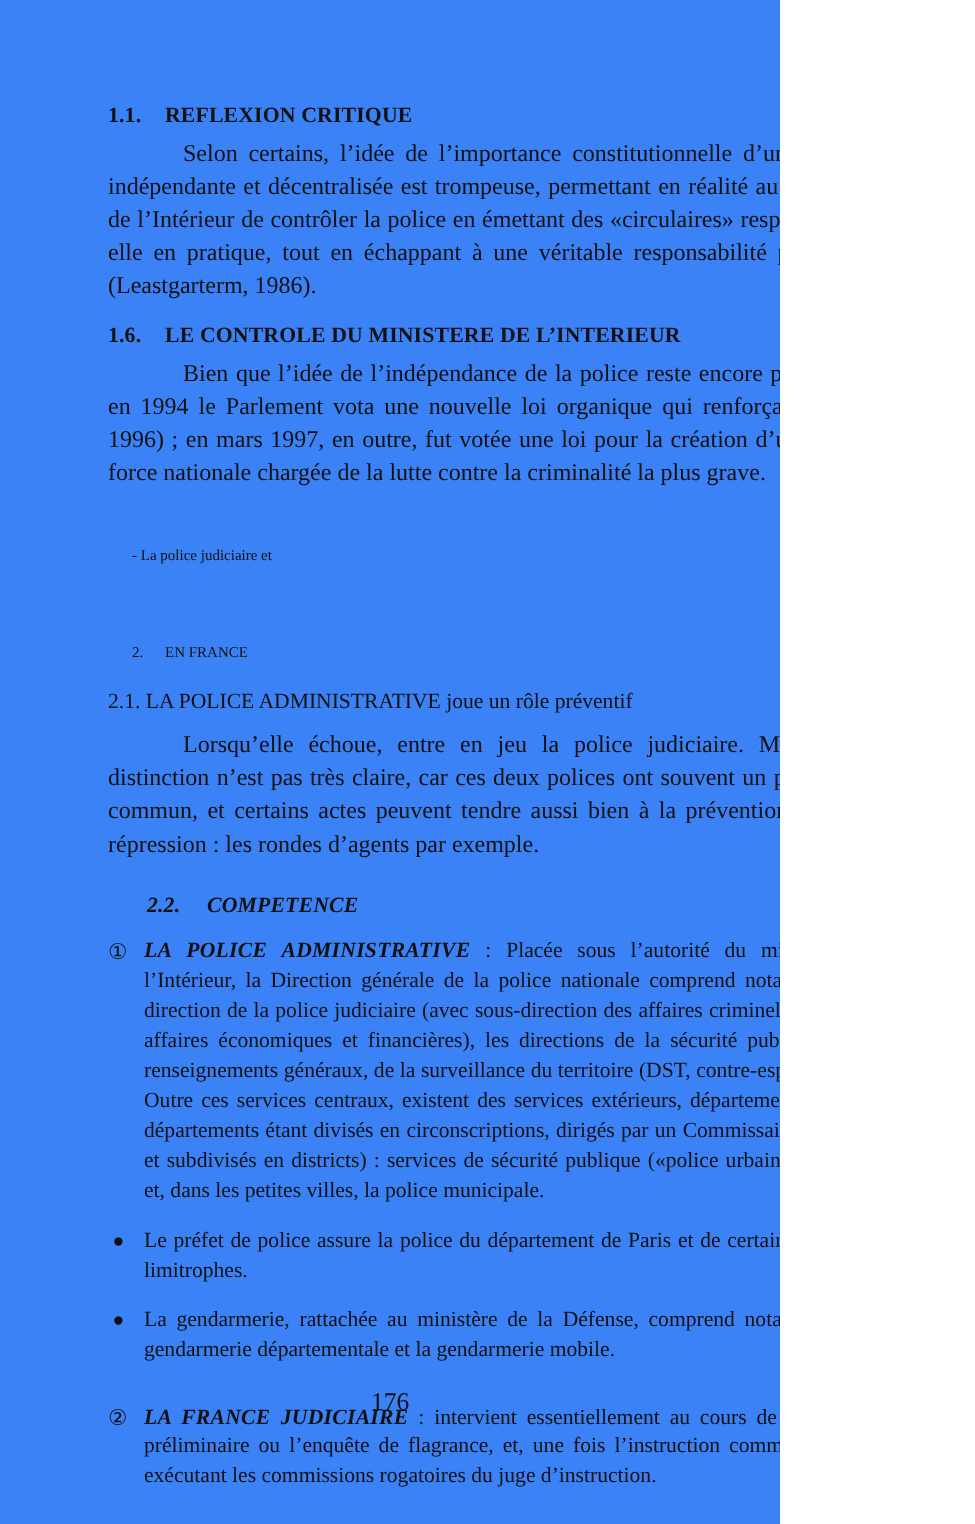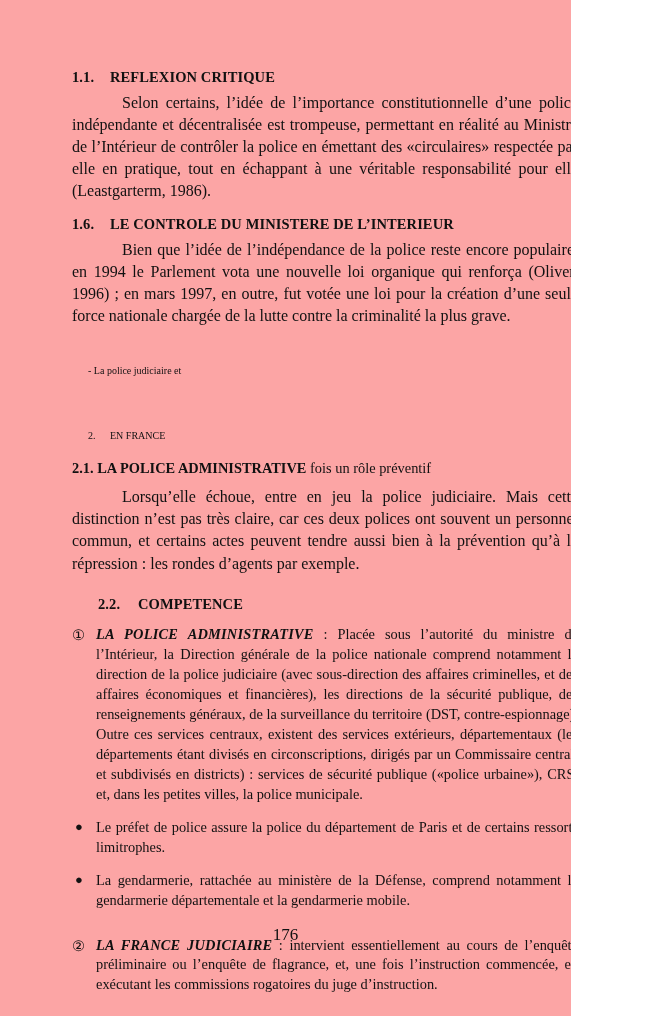--- a/index.html
+++ b/index.html
@@ -7,23 +7,23 @@
     margin: 0;
     padding: 0;
     background: #ffffff;
   }
   body {
     font-family: "Liberation Serif", "DejaVu Serif", serif;
     color: #111111;
   }
   .page {
     position: relative;
-    width: 571px;
+    width: 520px;
     height: 1016px;
-    background: #fca5a5;
+    background: #3b82f6;
     overflow: hidden;
     box-sizing: border-box;
   }
   .content {
     position: absolute;
     left: 72px;
     top: 68px;
     width: 506px;
   }
   
@@ -34,20 +34,21 @@
     letter-spacing: 0.1px;
     margin: 0 0 4px 0;
     white-space: nowrap;
   }
   .h-num-heading .num {
     display: inline-block;
     min-width: 38px;
   }
   .h-num-heading.indented {
     padding-left: 26px;
+    font-style: italic;
   }
   .h-num-heading.indented .num {
     min-width: 40px;
   }
   
   p.body {
     margin: 0;
     font-size: 16px;
     line-height: 1.385;
     text-align: justify;
@@ -73,21 +74,21 @@
     display: inline-block;
     min-width: 22px;
   }
   .mixed-heading {
     font-size: 14.4px;
     line-height: 1.385;
     margin: 0;
     white-space: nowrap;
   }
   .mixed-heading .strong {
-    font-weight: bold;
+    font-weight: normal;
   }
   
   .list-item {
     position: relative;
     padding-left: 24px;
     font-size: 14.4px;
     line-height: 1.385;
     text-align: justify;
     margin: 0;
   }
@@ -145,21 +146,21 @@
 
     <p class="plain-line">- La police judiciaire et</p>
 
     <div class="gap-l"></div>
 
     <p class="plain-line">
       <span class="lead-num">2.</span><span>EN FRANCE</span>
     </p>
 
     <p class="mixed-heading">
-      <span class="strong">2.1. LA POLICE ADMINISTRATIVE</span><span> fois un rôle préventif</span>
+      <span class="strong">2.1. LA POLICE ADMINISTRATIVE</span><span> joue un rôle préventif</span>
     </p>
 
     <div class="gap-s"></div>
 
     <p class="body indent-first">Lorsqu’elle échoue, entre en jeu la police judiciaire. Mais cette distinction n’est pas très claire, car ces deux polices ont souvent un personnel commun, et certains actes peuvent tendre aussi bien à la prévention qu’à la répression : les rondes d’agents par exemple.</p>
 
     <div class="gap-l"></div>
 
     <div class="h-num-heading indented">
       <span class="num">2.2.</span><span>COMPETENCE</span>

